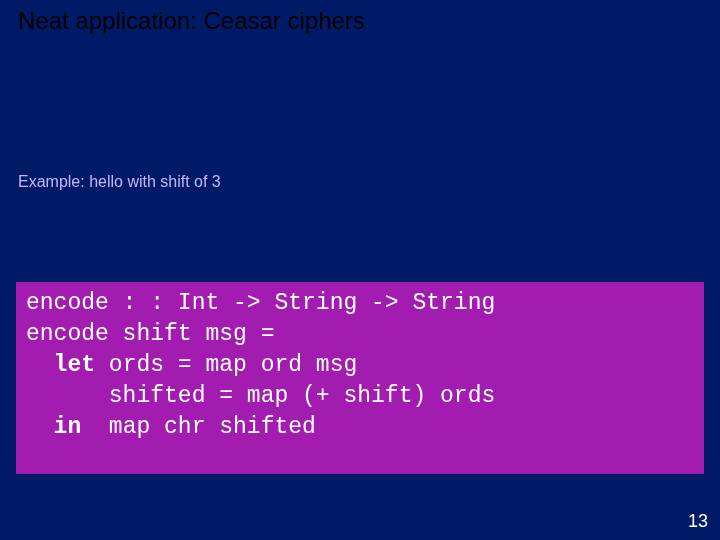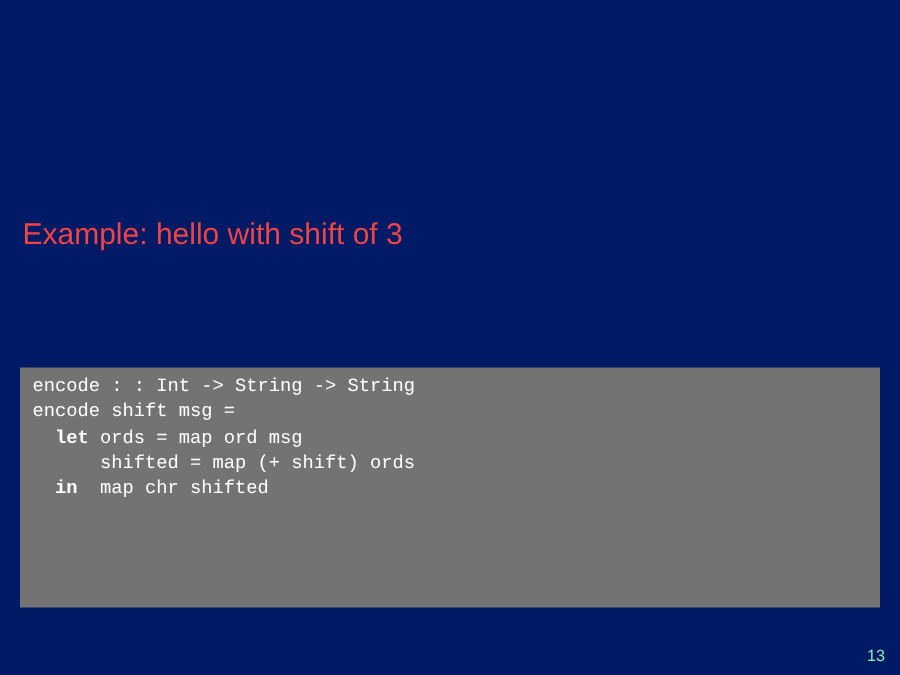--- a/index.html
+++ b/index.html
@@ -20,56 +20,56 @@
     top: 6px;
     width: 670px;
     color: #000;
     font-size: 24px;
     line-height: 1.28;
   }
   .example-block {
     position: absolute;
     left: 18px;
     top: 172px;
-    color: #ef4444;
-    font-size: 24px;
+    color: #c4b5fd;
+    font-size: 16px;
     line-height: 1.3;
   }
   .code-block {
     position: absolute;
     left: 16px;
-    top: 294px;
+    top: 282px;
     width: 688px;
     height: 192px;
-    background: #737373;
+    background: #a21caf;
     color: #fff;
     font-family: "Courier New", Courier, monospace;
-    font-size: 15px;
+    font-size: 23px;
     line-height: 1.35;
     padding: 6px 10px 0 10px;
     box-sizing: border-box;
     white-space: pre;
   }
   .code-block .kw {
     font-weight: bold;
   }
   .page-num {
     position: absolute;
     right: 12px;
     bottom: 8px;
-    color: #86efac;
-    font-size: 13px;
+    color: #ffffff;
+    font-size: 18px;
     font-family: Arial, sans-serif;
   }
 </style>
 </head>
 <body>
 
 <div class="text-block">
-  <br>
+  <span>Neat application: Ceasar ciphers</span><br>
 </div>
 
 <div class="example-block">Example: hello with shift of 3</div>
 
 <div class="code-block"><span>encode : : Int -&gt; String -&gt; String</span>
 <span>encode shift msg =</span>
   <span class="kw">let</span><span> ords = map ord msg</span>
 <span>      shifted = map (+ shift) ords</span>
   <span class="kw">in</span><span>  map chr shifted</span></div>
 

